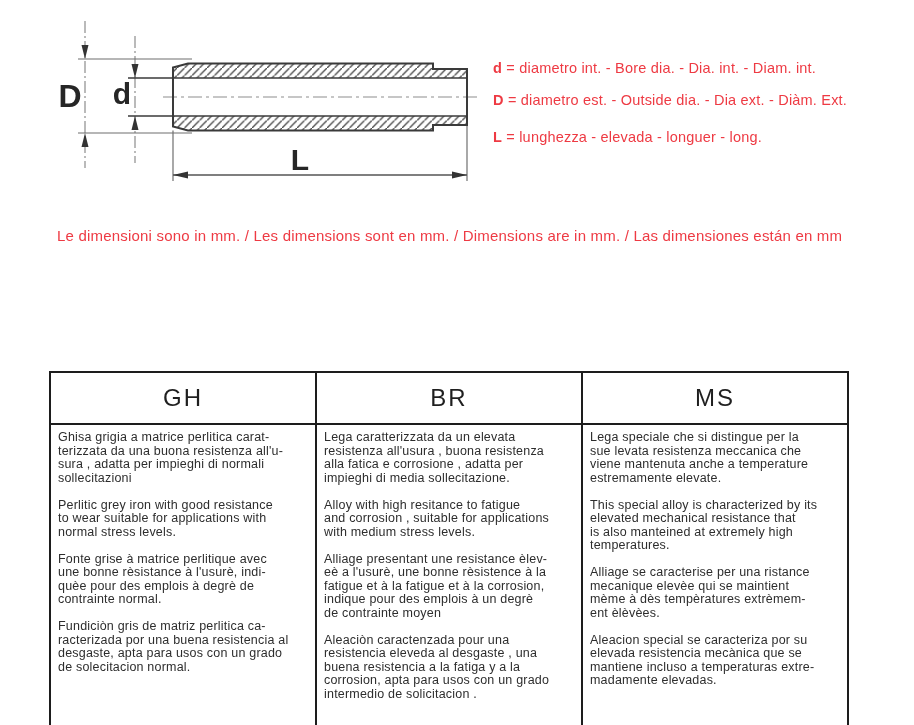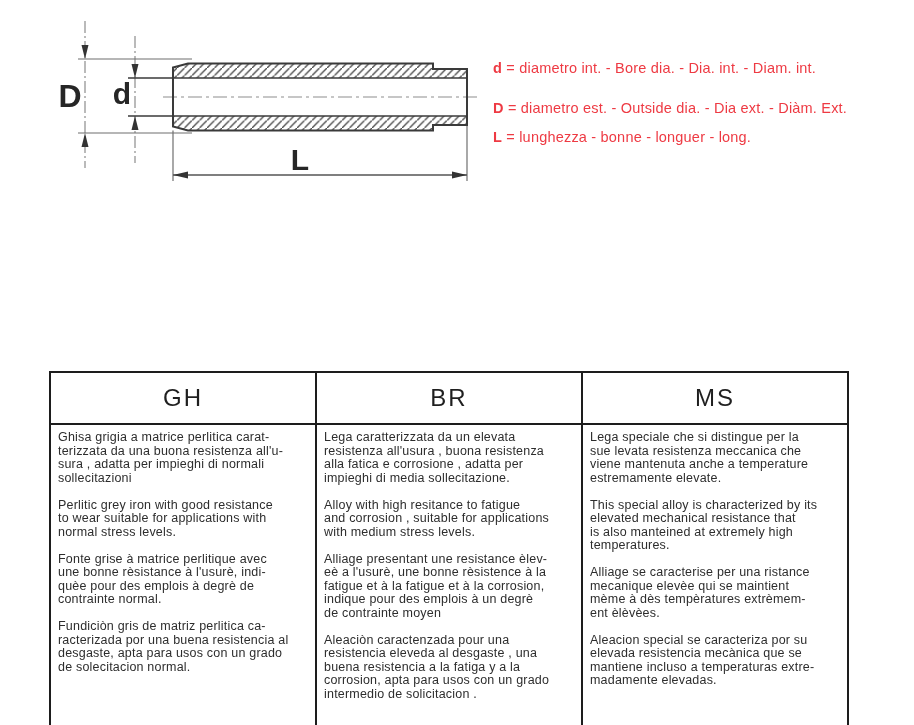--- a/index.html
+++ b/index.html
@@ -109,30 +109,31 @@
     <text class="dim-label" x="28" y="99" font-size="32" text-anchor="middle">D</text>
     <text class="dim-label" x="80" y="96" font-size="30" text-anchor="middle">d</text>
     <text class="dim-label" x="258" y="162" font-size="30" text-anchor="middle">L</text>
   </svg>
 
   <div>
     <div class="legend-line" style="top:60px">
       <span class="sym">d</span>
       <span>= diametro int. - Bore dia. - Dia. int. - Diam. int.</span>
     </div>
-    <div class="legend-line" style="top:100px">
+    <div class="legend-line" style="top:92px">
       <span class="sym">D</span>
       <span>= diametro est. - Outside dia. - Dia ext. - Diàm. Ext.</span>
     </div>
     <div class="legend-line" style="top:129px">
       <span class="sym">L</span>
-      <span>= lunghezza - bonne - longuer - long.</span>
+      <span>= lunghezza - elevada - longuer - long.</span>
     </div>
   </div>
 
+  <div class="units-note">Le dimensioni sono in mm. / Les dimensions sont en mm. / Dimensions are in mm. / Las dimensiones están en mm</div>
 
   <table class="materials">
     <thead>
       <tr>
         <th>GH</th>
         <th>BR</th>
         <th>MS</th>
       </tr>
     </thead>
     <tbody>

